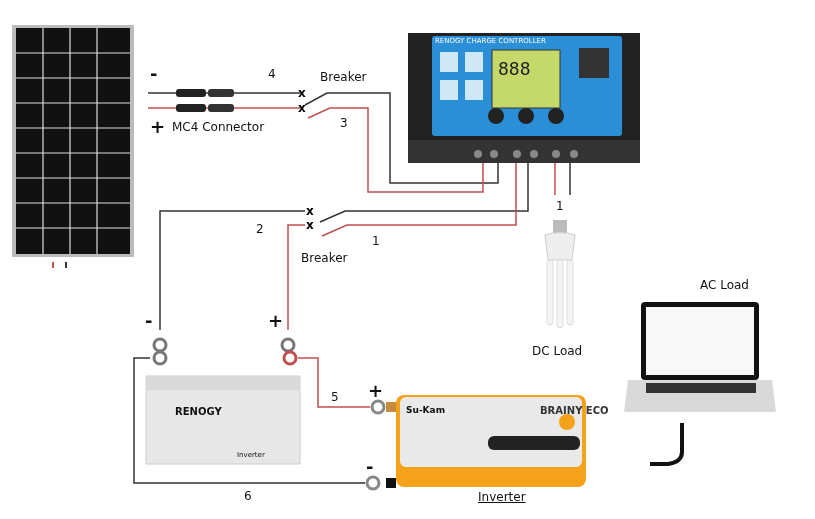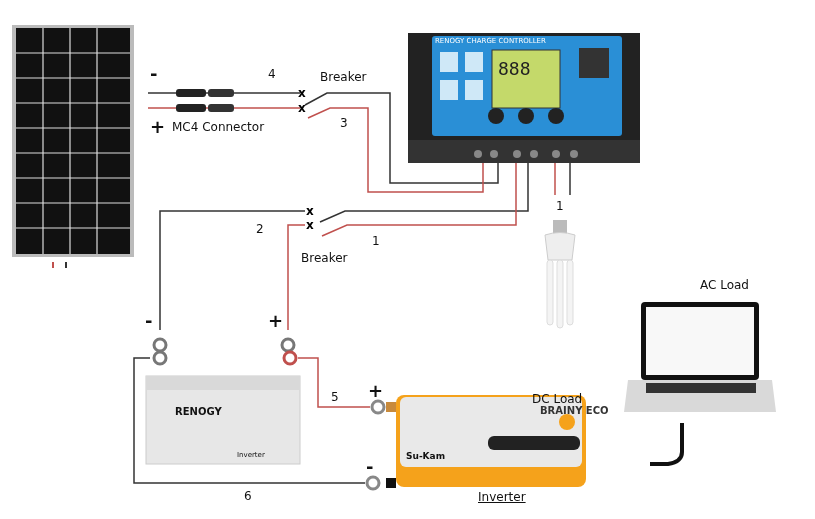--- a/index.html
+++ b/index.html
@@ -123,26 +123,26 @@
 <span class="sign" style="left:150px;top:63px;">-</span>
 <span class="sign" style="left:150px;top:116px;">+</span>
 <span class="lbl" style="left:172px;top:120px;">MC4 Connector</span>
 <span class="lbl" style="left:268px;top:67px;">4</span>
 <span class="lbl" style="left:340px;top:116px;">3</span>
 <span class="lbl" style="left:320px;top:70px;">Breaker</span>
 <span class="lbl" style="left:256px;top:222px;">2</span>
 <span class="lbl" style="left:372px;top:234px;">1</span>
 <span class="lbl" style="left:301px;top:251px;">Breaker</span>
 <span class="lbl" style="left:556px;top:199px;">1</span>
-<span class="lbl" style="left:532px;top:344px;margin-top:48px;">DC Load</span>
+<span class="lbl" style="left:532px;top:344px;">DC Load</span>
 <span class="lbl" style="left:700px;top:278px;">AC Load</span>
 <span class="sign" style="left:145px;top:310px;">-</span>
 <span class="sign" style="left:268px;top:310px;">+</span>
 <span class="lbl" style="left:331px;top:390px;">5</span>
 <span class="sign" style="left:368px;top:380px;">+</span>
 <span class="sign" style="left:366px;top:456px;">-</span>
 <span class="lbl" style="left:244px;top:489px;">6</span>
 <span class="lbl" style="left:478px;top:490px;text-decoration:underline;">Inverter</span>
 <span class="lbl" style="left:435px;top:37px;font-size:7px;color:#fff;">RENOGY CHARGE CONTROLLER</span>
 <span class="lbl" style="left:175px;top:406px;font-size:10px;font-weight:bold;">RENOGY</span>
 <span class="lbl" style="left:237px;top:451px;font-size:7px;">Inverter</span>
-<span class="lbl" style="left:406px;top:405px;font-size:9px;font-weight:bold;margin-top:46px;">Su-Kam</span>
+<span class="lbl" style="left:406px;top:405px;font-size:9px;font-weight:bold;">Su-Kam</span>
 <span class="lbl" style="left:540px;top:405px;font-size:10px;font-weight:bold;color:#333;">BRAINY ECO</span>
 
 </body></html>

